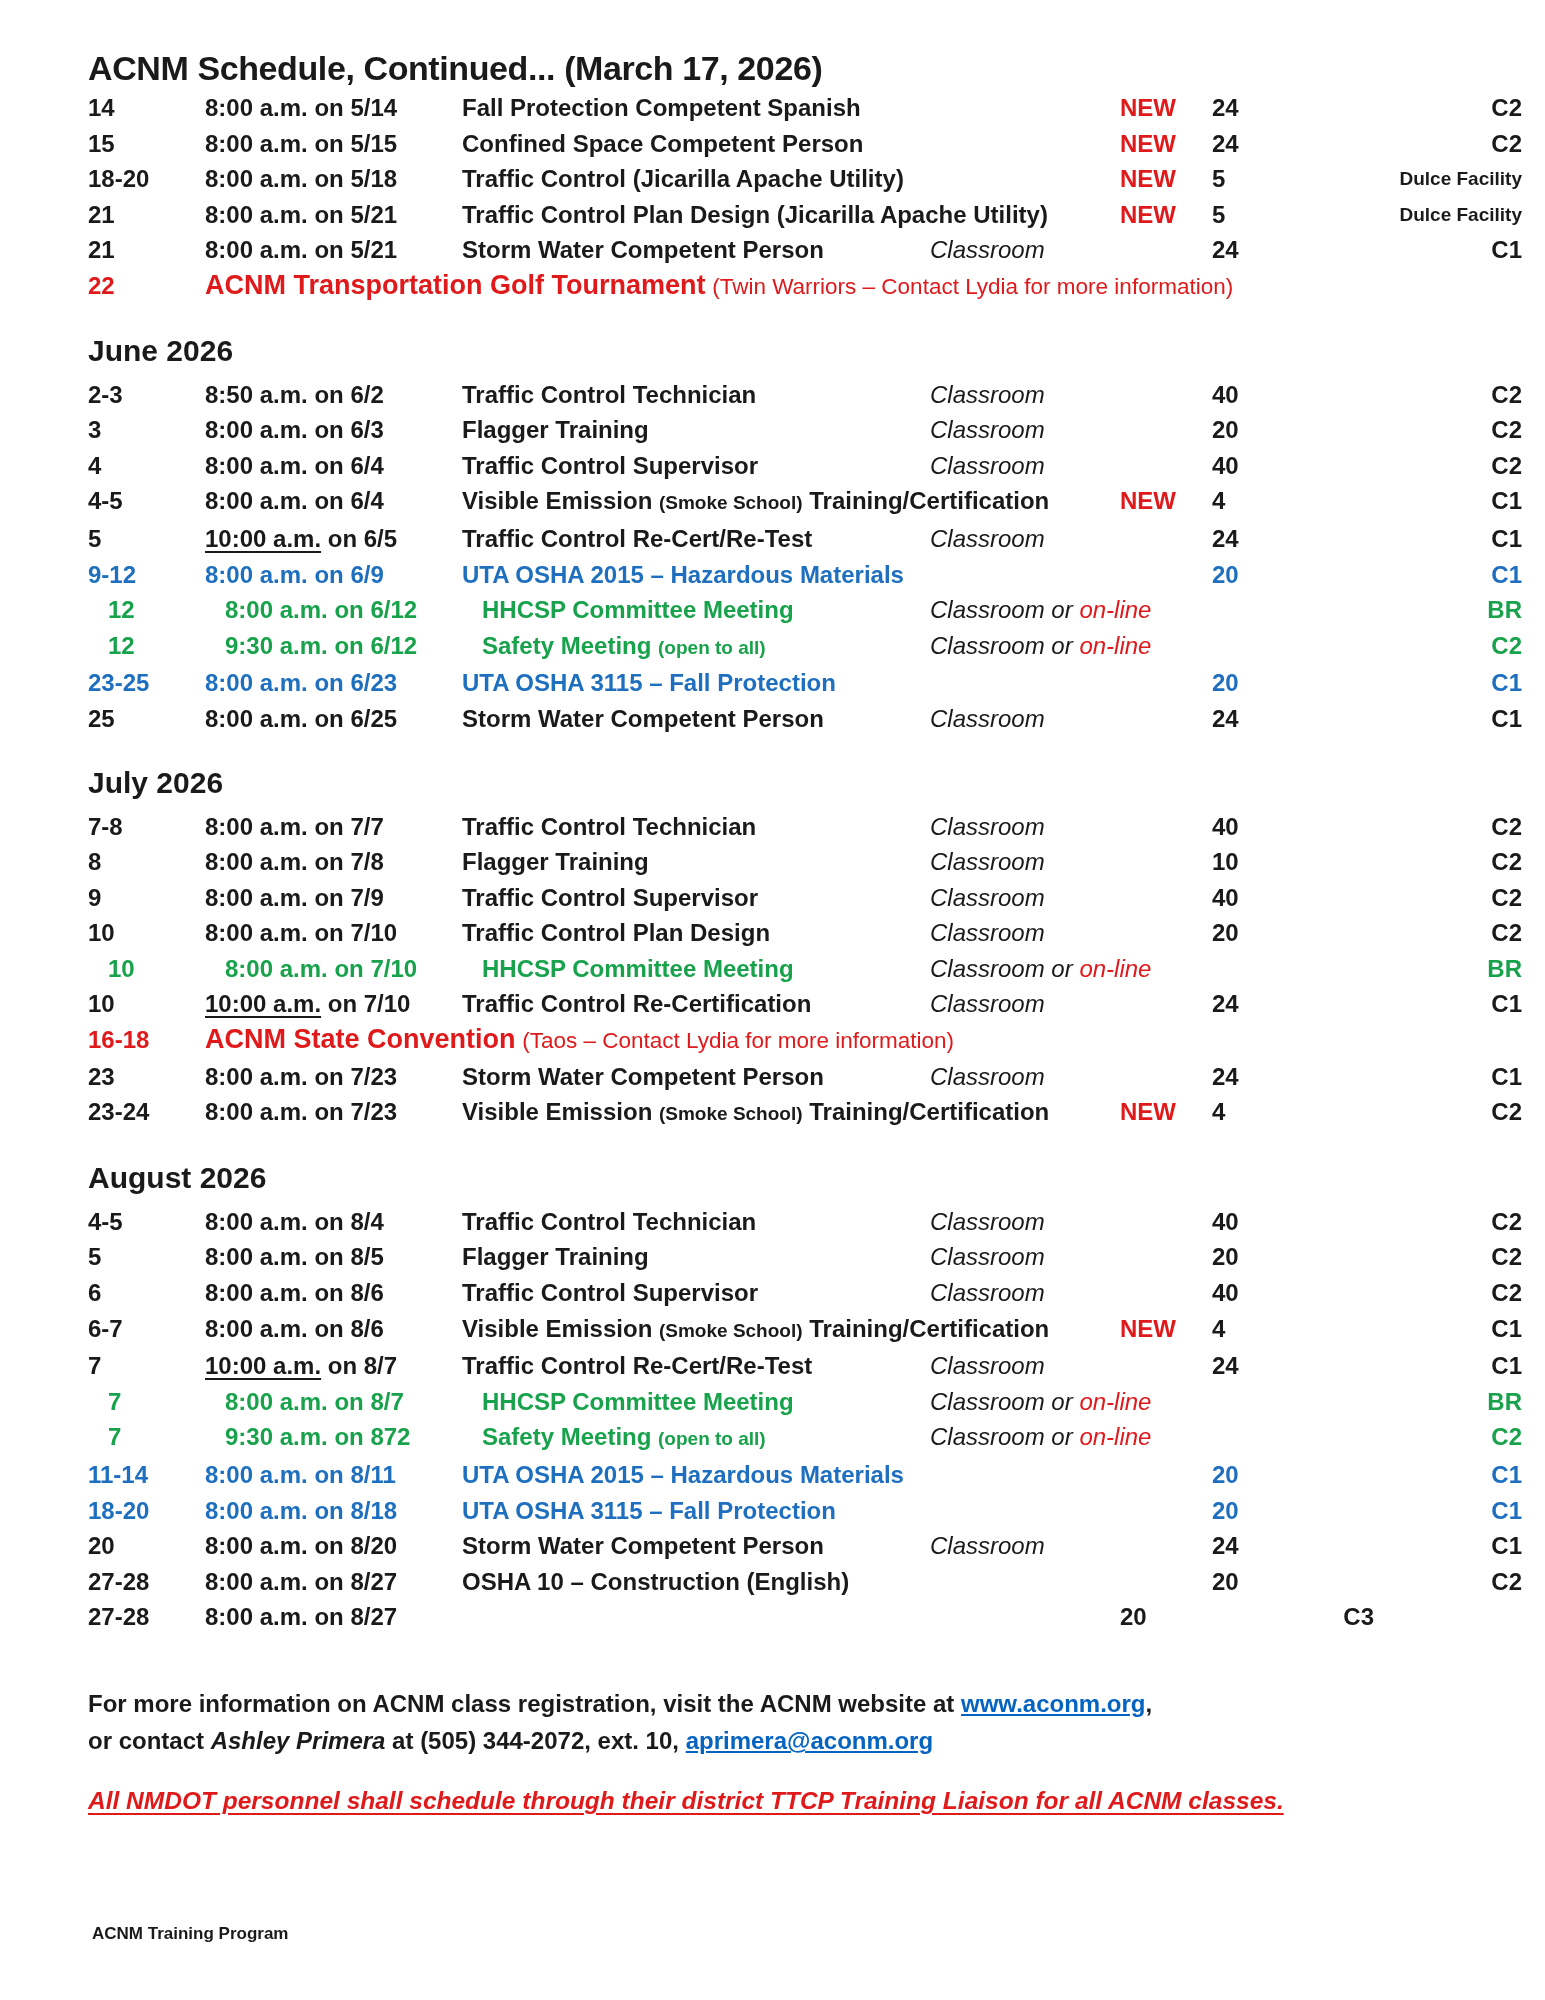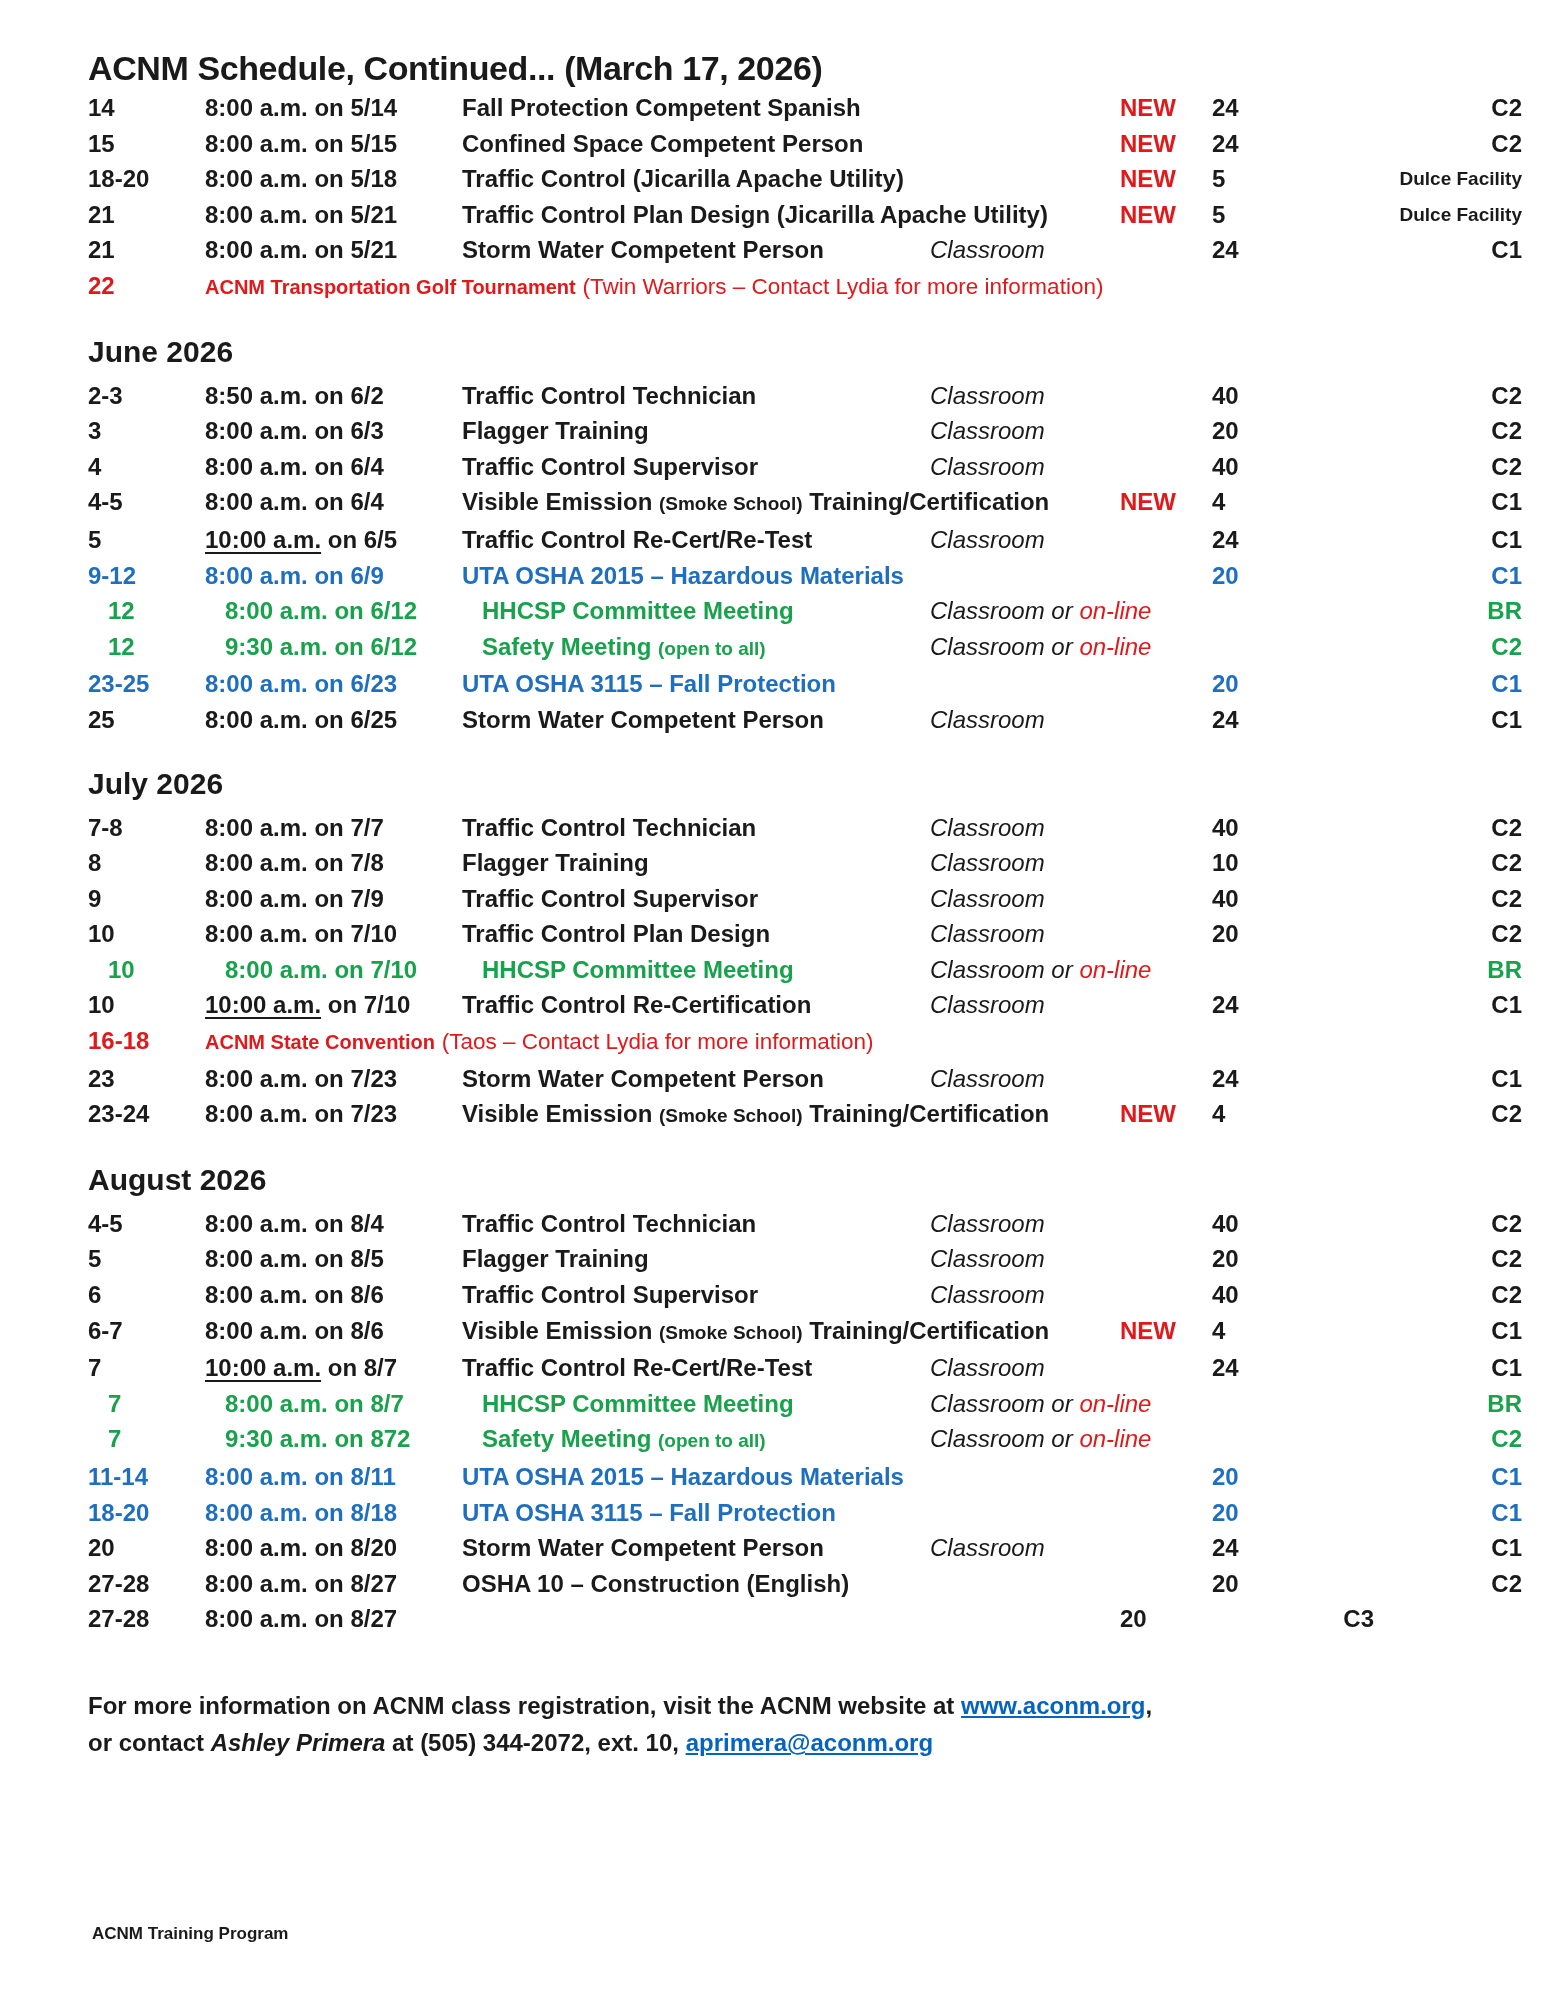--- a/index.html
+++ b/index.html
@@ -21,21 +21,21 @@
   }
   .cell{overflow:visible;}
   .c-black{color:var(--ink);} .c-blue{color:var(--blue);} .c-green{color:var(--green);margin-left:20px;}
   .flag{color:var(--red);}
   .loc{font-style:italic;font-weight:400;color:var(--ink);}
   .loc .online{color:var(--red);}
   .small{font-size:19px;}
   .u{text-decoration:underline;text-underline-offset:4px;}
   .code-cell{text-align:right;padding-right:24px;}
   .code-small{font-size:19px;}
-  .special-title{font-size:20px;color:var(--red);}
+  .special-title{font-size:27px;color:var(--red);}
   .special-note{font-size:22.5px;font-weight:400;color:var(--red);}
   .special-date{color:var(--red);}
   .footer{margin-top:50px;}
   .info-line{font-size:24px;line-height:37.5px;margin:0;}
   .link{color:var(--link);text-decoration:underline;cursor:pointer;}
   .name-italic{font-style:italic;}
   .notice{
     margin:27px 0 0;color:var(--red);font-style:italic;font-size:24.5px;
     text-decoration:underline;text-underline-offset:4px;
   }
@@ -379,16 +379,17 @@
           <span class="cell flag"></span>
           <span class="cell c-black">20</span>
           <span class="cell code-cell c-black">C3</span>
         </div>
       </section>
     </div>
 
   <div class="footer">
     <p class="info-line"><span>For more information on ACNM class registration, visit the ACNM website at </span><a class="link">www.aconm.org</a><span>,</span></p>
     <p class="info-line"><span>or contact </span><span class="name-italic">Ashley Primera</span><span> at (505) 344-2072, ext. 10, </span><a class="link">aprimera@aconm.org</a></p>
+    <p class="notice">All NMDOT personnel shall schedule through their district TTCP Training Liaison for all ACNM classes.</p>
   </div>
 
   <div class="program-footer">ACNM Training Program</div>
 </div>
 
 </body></html>

